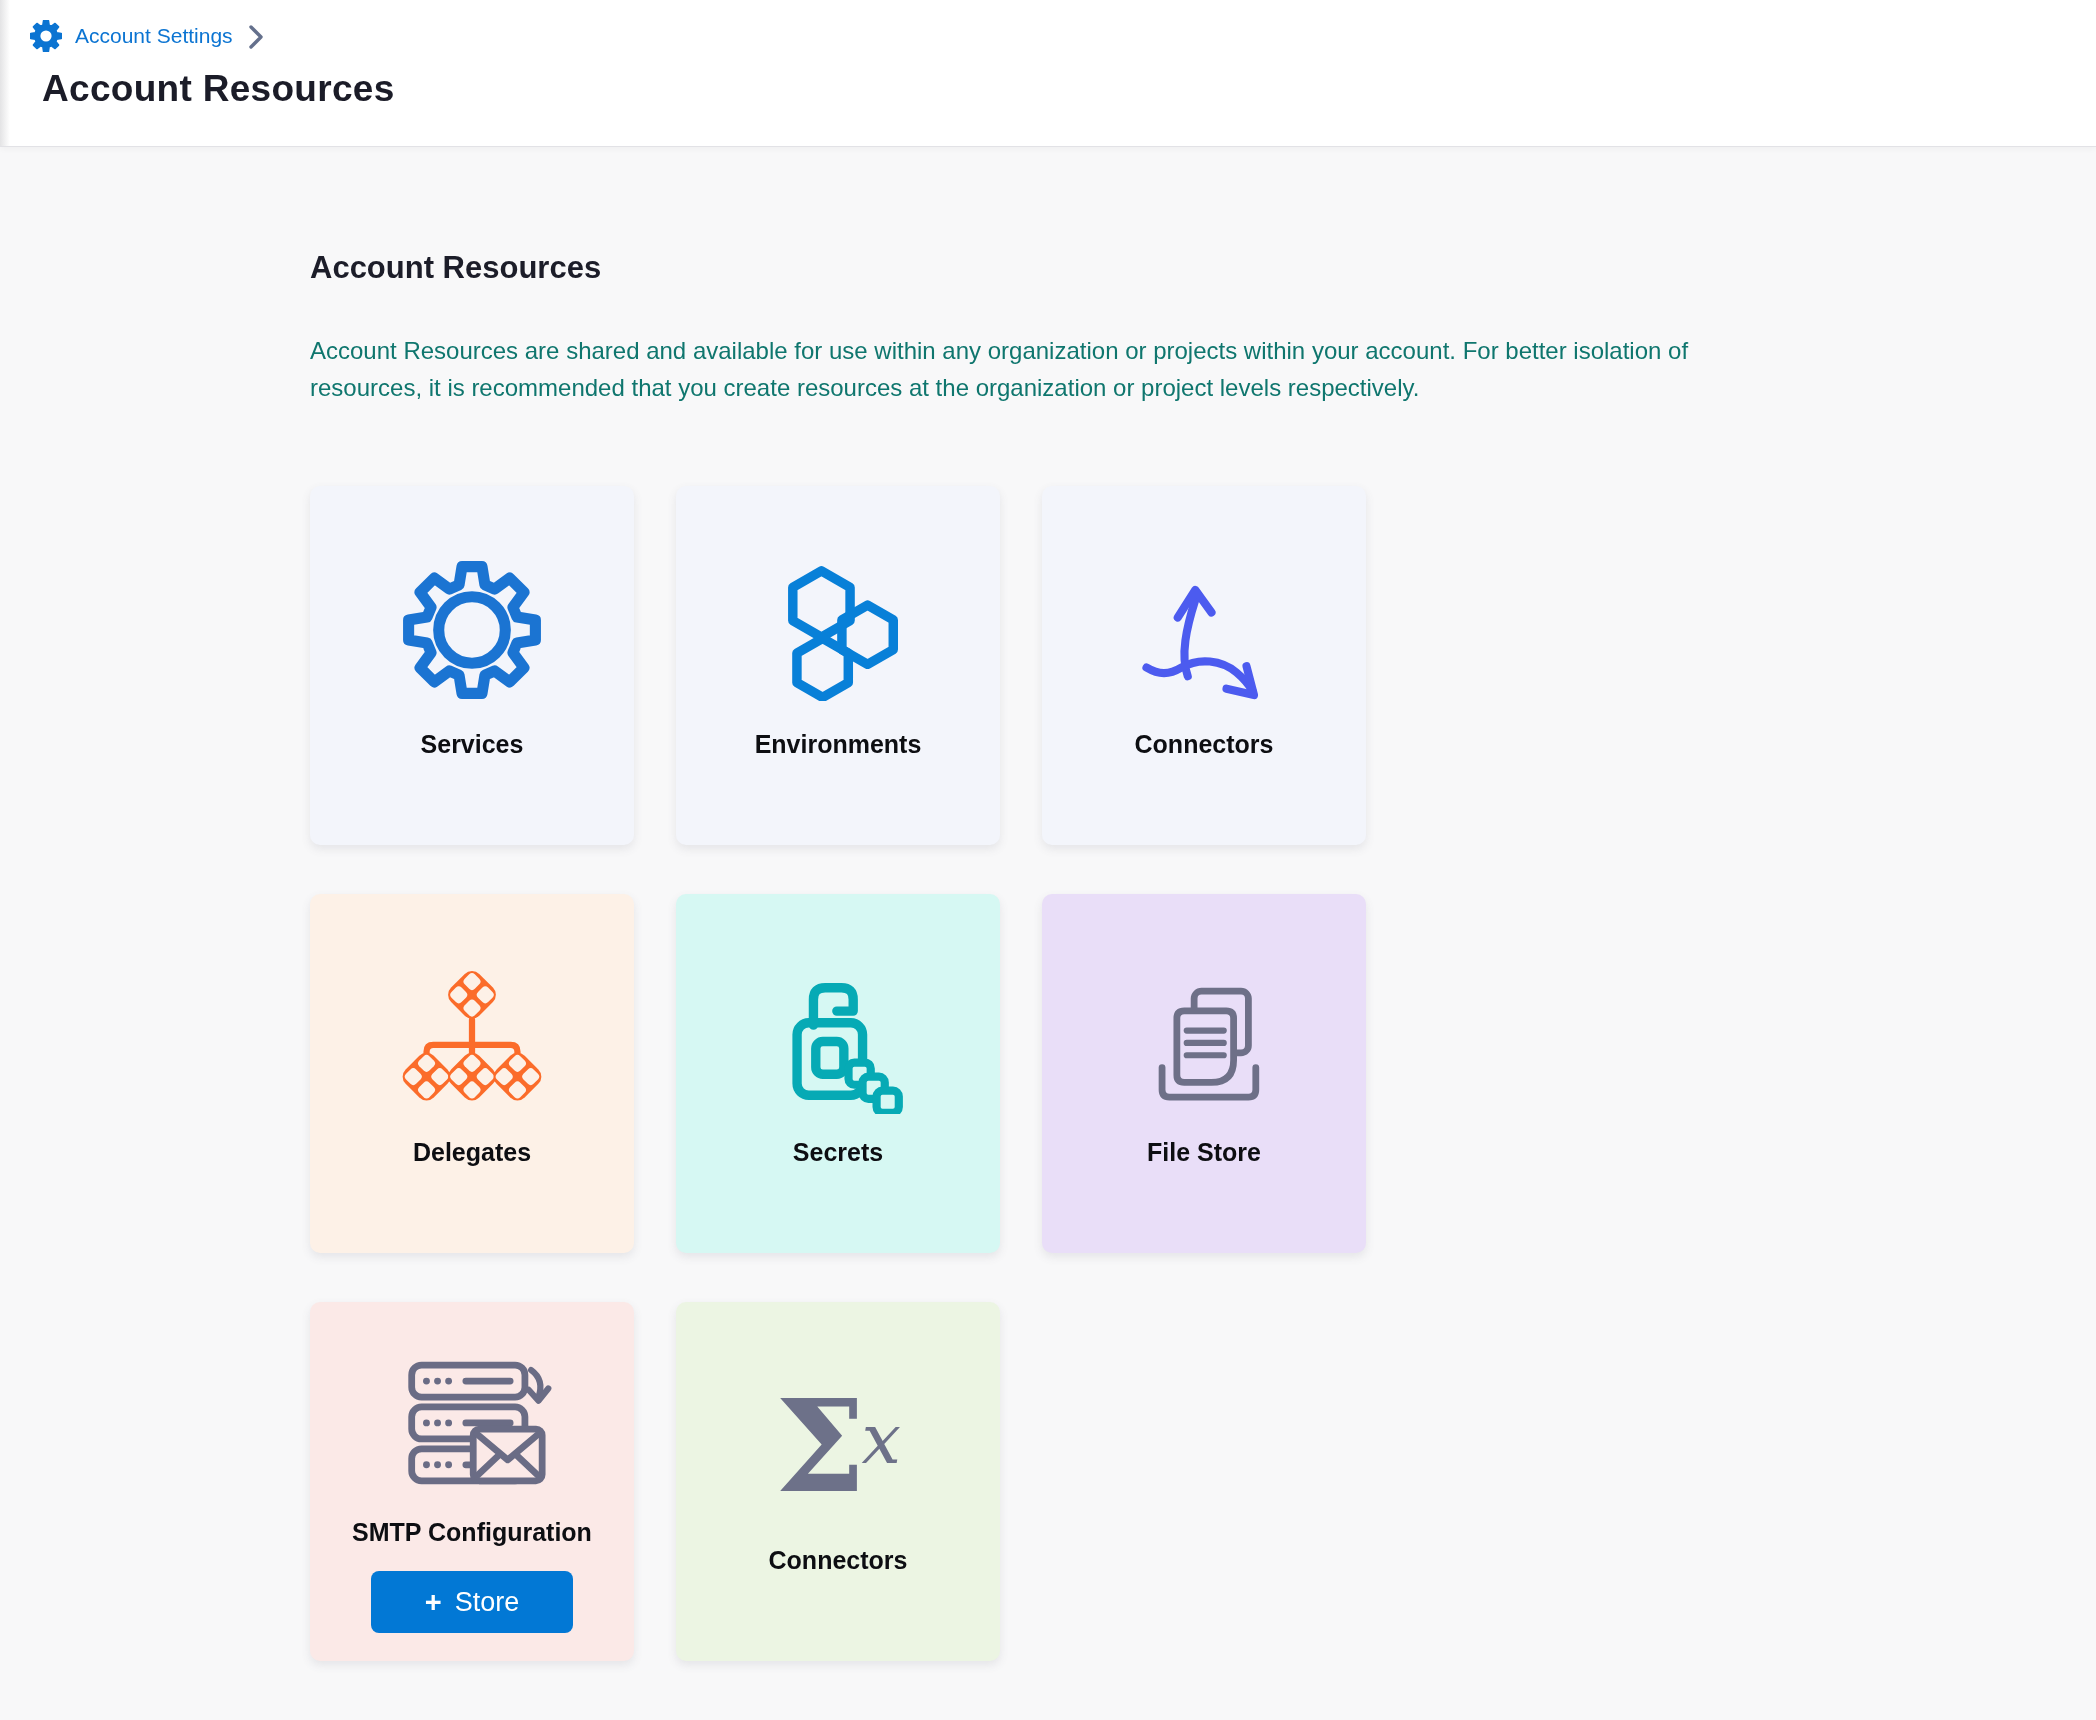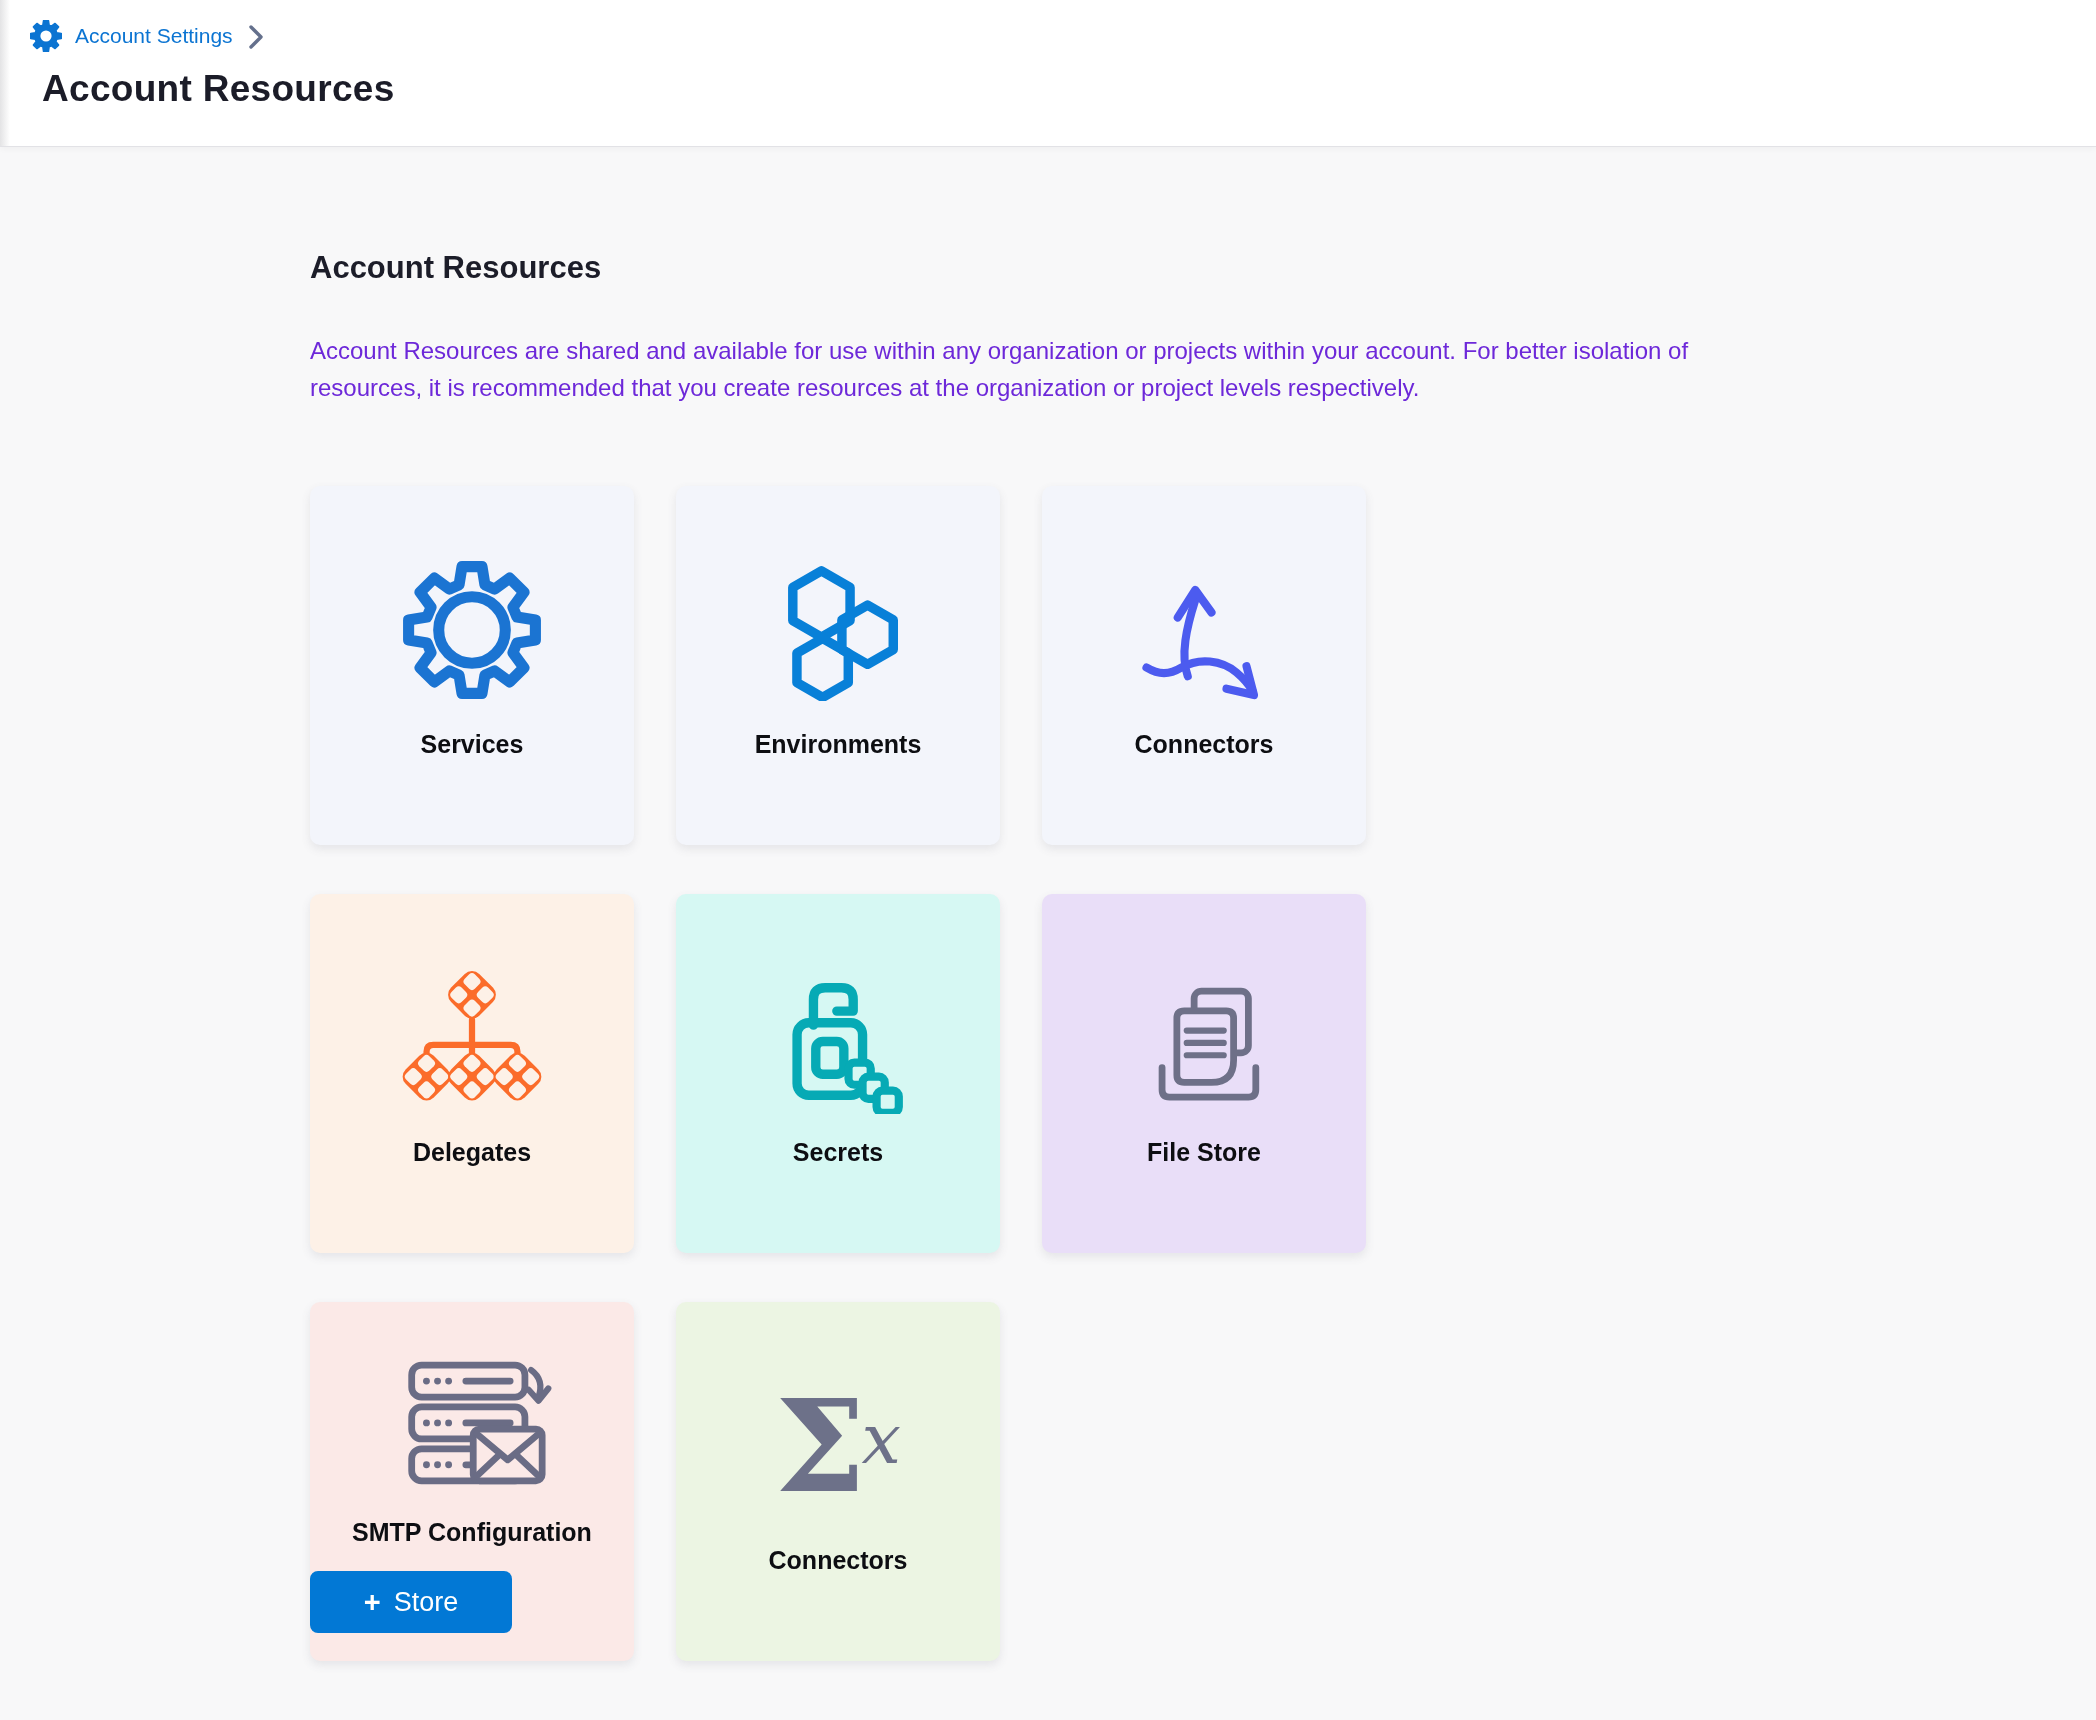--- a/index.html
+++ b/index.html
@@ -33,36 +33,36 @@
     margin:16px 0 0 12px;
     font-size:37px; font-weight:800; color:#1b1c28; letter-spacing:0.3px;
   }
 
   
   .main { padding:104px 0 0 310px; }
   .section-heading {
     font-size:31px; font-weight:700; color:#1c1d29; margin:0 0 46px 0;
   }
   .section-desc {
-    font-size:24px; line-height:37px; color:#6d28d9;
+    font-size:24px; line-height:37px; color:#0f766e;
     max-width:1452px; margin:0;
   }
 
   
   .grid {
     margin-top:80px;
     display:grid;
     grid-template-columns:repeat(3, 324px);
     gap:49px 42px;
   }
   .card {
     height:359px; border-radius:10px;
     background:var(--bg, #f3f5fb);
     box-shadow:0 4px 10px rgba(90,92,110,0.12);
-    display:flex; flex-direction:column; 
+    display:flex; flex-direction:column; align-items:center;
     cursor:pointer;
   }
   .card-icon {
     margin-top:68px; height:152px;
     display:flex; align-items:center; justify-content:center;
     color:var(--icon, #1b74d2);
   }
   .card-label {
     margin-top:24px; font-size:25px; font-weight:700; color:#0d0e12;
     text-align:center;

